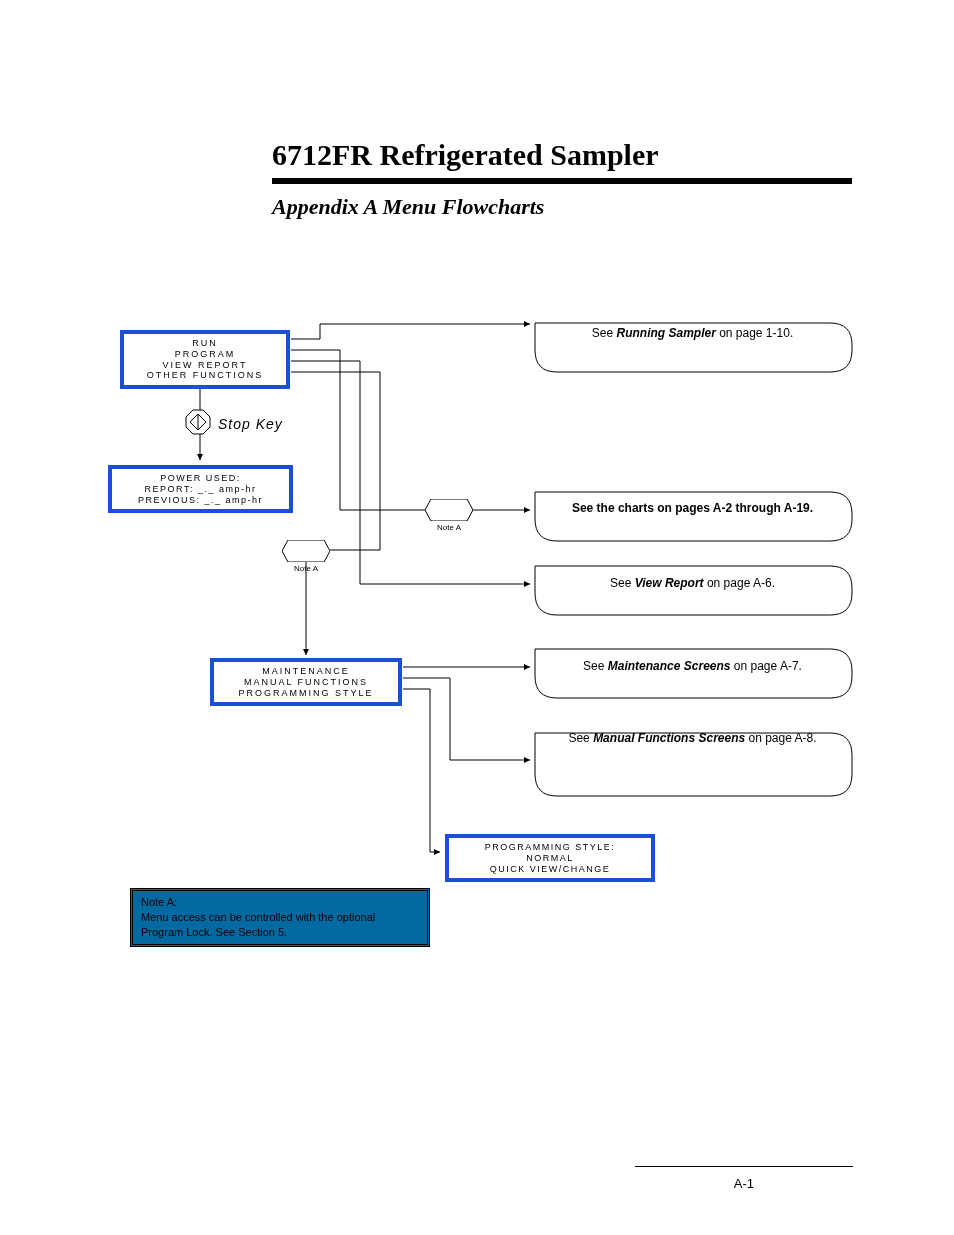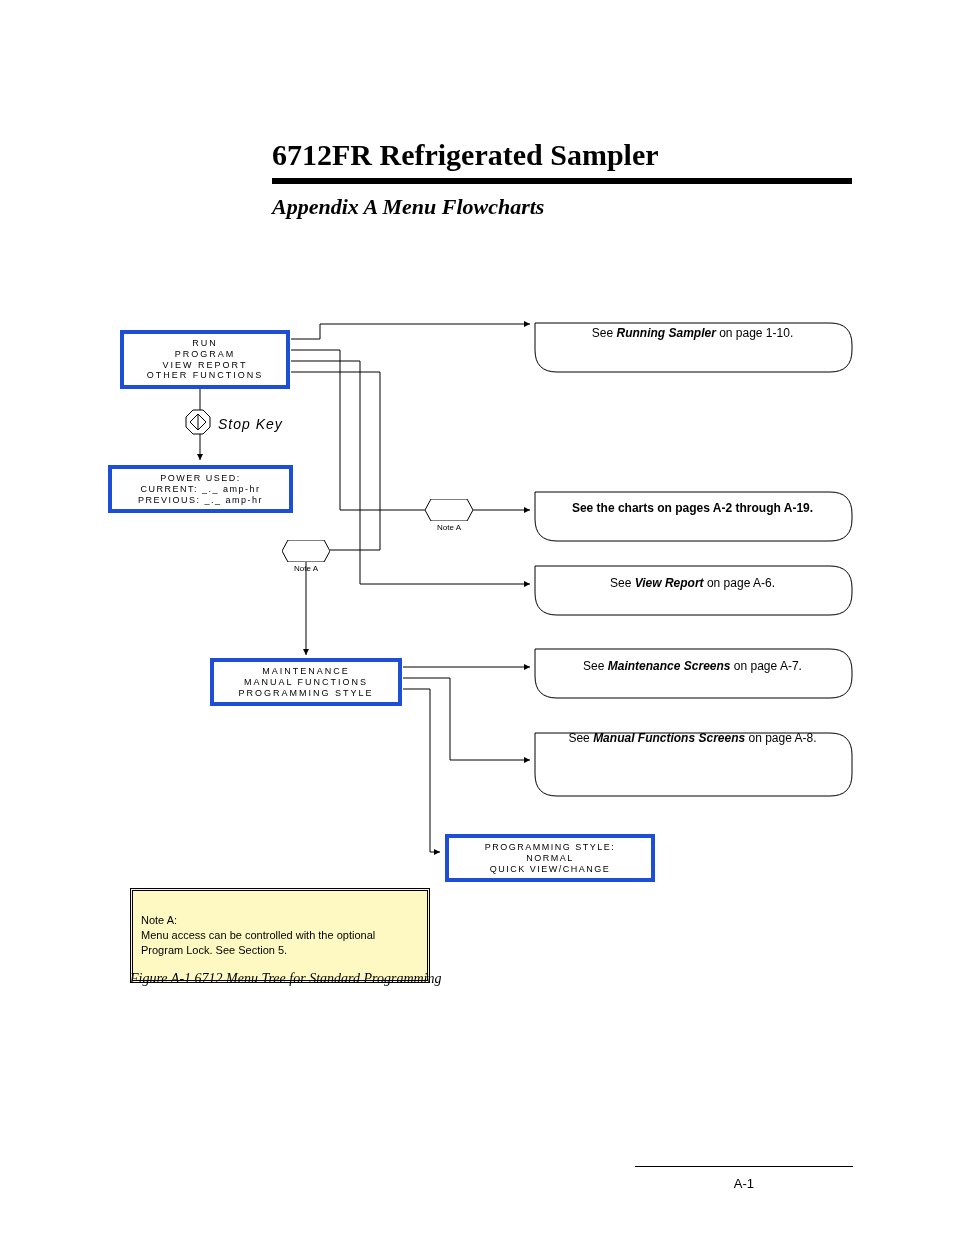--- a/index.html
+++ b/index.html
@@ -55,26 +55,26 @@
     font-size: 9px;
     letter-spacing: 2px;
     text-align: center;
     box-sizing: border-box;
     padding: 4px 2px;
     line-height: 1.2;
   }
   .box-note {
     position: absolute;
     border: 3px double #000;
-    background: #fef9c3;
+    background: #0369a1;
     font-family: Arial, Helvetica, sans-serif;
     font-size: 11px;
     text-align: left;
     box-sizing: border-box;
-    padding: 22px 8px;
+    padding: 4px 8px;
     line-height: 1.35;
   }
   .callout {
     position: absolute;
     font-family: Arial, Helvetica, sans-serif;
     font-size: 12px;
     text-align: center;
     line-height: 1.35;
   }
   .stop-label {
@@ -172,21 +172,21 @@
     <div>RUN</div>
     <div>PROGRAM</div>
     <div>VIEW REPORT</div>
     <div>OTHER FUNCTIONS</div>
   </div>
 
   <div class="stop-label" style="left:218px; top:416px;">Stop Key</div>
 
   <div class="box" style="left:108px; top:465px; width:185px; letter-spacing:1.5px;">
     <div>POWER USED:</div>
-    <div>CURRENT: _._ amp-hr</div>
+    <div>REPORT: _._ amp-hr</div>
     <div>PREVIOUS: _._ amp-hr</div>
   </div>
 
   <div class="box" style="left:210px; top:658px; width:192px;">
     <div>MAINTENANCE</div>
     <div>MANUAL FUNCTIONS</div>
     <div>PROGRAMMING STYLE</div>
   </div>
 
   <div class="box" style="left:445px; top:834px; width:210px; letter-spacing:1.5px;">
@@ -222,17 +222,16 @@
   </div>
   <div class="callout" style="left:540px; top:730px; width:305px;">
     <span>See </span><b><i>Manual Functions Screens</i></b><span> on page A-8.</span>
   </div>
 
   <div class="box-note" style="left:130px; top:888px; width:300px;">
     <div>Note A:</div>
     <div>Menu access can be controlled with the optional Program Lock. See Section 5.</div>
   </div>
 
-  <div class="caption">Figure A-1  6712 Menu Tree for Standard Programming</div>
 
   <div class="bottom-rule"></div>
   <div class="page-num">A-1</div>
 </div>
 
 </body></html>

